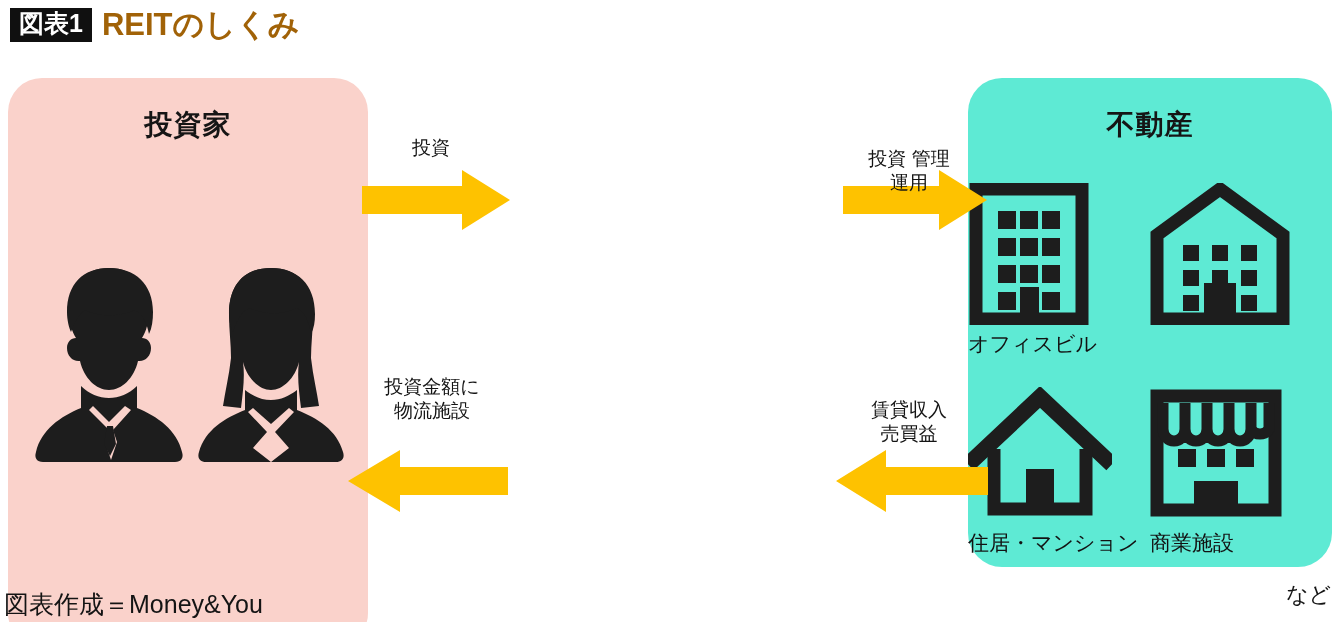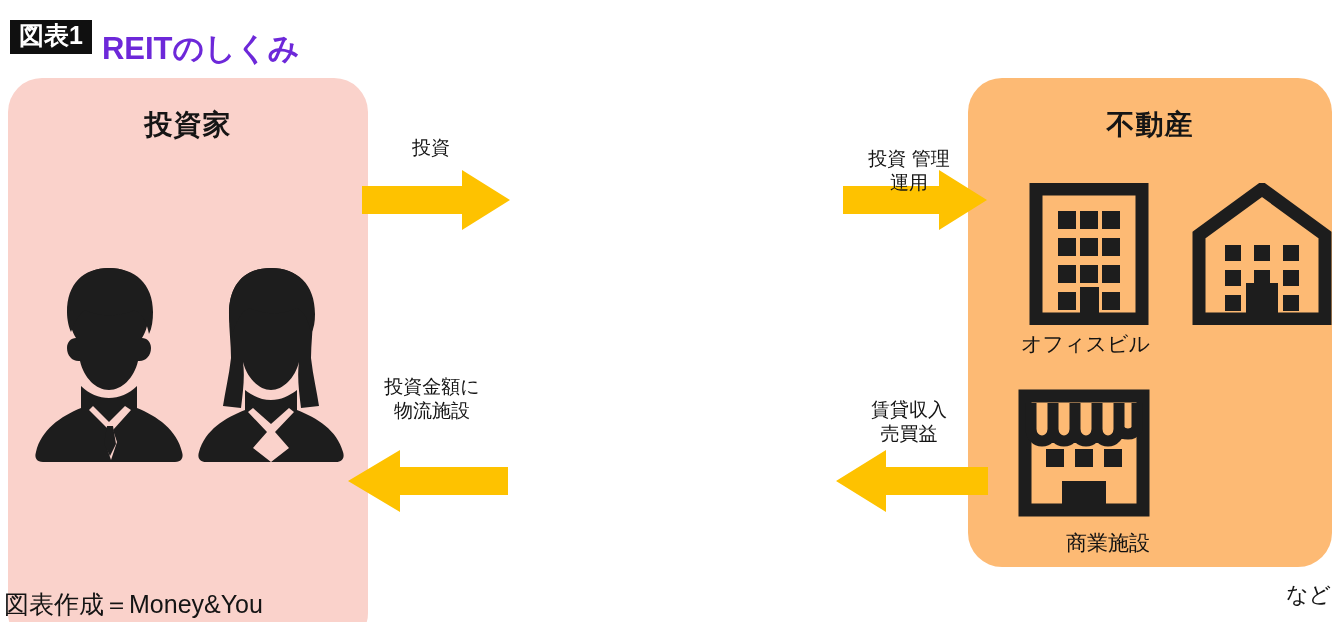--- a/index.html
+++ b/index.html
@@ -17,37 +17,37 @@
   .title-row{position:absolute;left:10px;top:4px;display:flex;align-items:center;gap:10px;}
   .title-badge{
     background:#101010;color:#ffffff;
     font-size:25px;font-weight:bold;
     padding:2px 9px 4px 9px;
     letter-spacing:0px;
     line-height:1.1;
     white-space:nowrap;
   }
   .title-text{
-    font-size:31px;font-weight:bold;color:#6d28d9;
-    white-space:nowrap;letter-spacing:0px;margin-top:24px;
+    font-size:31px;font-weight:bold;color:#a16207;
+    white-space:nowrap;letter-spacing:0px;
   }
 
   
   .panel{position:absolute;border-radius:34px;}
   #investors-panel{
     left:8px;top:78px;width:360px;height:569px;
     background:#fad2cb;
   }
   #reit-panel{
     left:498px;top:78px;width:340px;height:511px;
     background:#3282c3;border-radius:40px;
   }
   #realestate-panel{
     left:968px;top:78px;width:364px;height:489px;
-    background:#fdba74;
+    background:#5eead4;
   }
 
   .panel-heading{
     position:absolute;left:0;right:0;top:28px;
     text-align:center;font-size:28px;font-weight:bold;color:#151515;
     letter-spacing:1px;
   }
 
   
   #reit-title{
@@ -81,21 +81,21 @@
   #label-manage{left:845px;top:102px;width:128px;margin-top:45px;}
   #label-dividend{left:366px;top:375px;width:132px;}
   #label-income{left:845px;top:398px;width:128px;}
 
   
   #property-grid{
     position:absolute;left:968px;top:180px;width:364px;height:392px;
     display:grid;grid-template-columns:1fr 1fr;grid-template-rows:1fr 1fr;
     column-gap:0px;row-gap:6px;
   }
-  .prop-cell{display:flex;flex-direction:column;align-items:flex-end;justify-content:flex-start;}
+  .prop-cell{display:flex;flex-direction:column;align-items:flex-start;justify-content:flex-start;}
   .prop-icon{height:148px;display:flex;align-items:center;justify-content:center;}
   .prop-label{
     margin-top:2px;font-size:21px;color:#121212;white-space:nowrap;letter-spacing:0px;
   }
 
   
   #credit{
     position:absolute;left:4px;top:588px;
     font-size:25px;color:#141414;white-space:nowrap;
   }
@@ -181,20 +181,30 @@
             <rect x="62" y="87" width="16" height="16"></rect>
             <rect x="91" y="87" width="16" height="16"></rect>
             <rect x="33" y="112" width="16" height="16"></rect>
             <rect x="91" y="112" width="16" height="16"></rect>
             <rect x="54" y="100" width="32" height="36"></rect>
           </g>
         </svg>
       </div>
     </div>
 
+    <div class="prop-cell">
+      <div class="prop-icon">
+        <svg width="144" height="132" viewBox="0 0 144 132">
+          <path d="M6 72 L72 10 L138 72" fill="none" stroke="#1d1d1d" stroke-width="16" stroke-linecap="square"></path>
+          <path d="M26 62 L26 122 L118 122 L118 62" fill="none" stroke="#1d1d1d" stroke-width="13"></path>
+          <rect x="58" y="82" width="28" height="42" fill="#1d1d1d"></rect>
+        </svg>
+      </div>
+      <div class="prop-label">住居・マンション</div>
+    </div>
 
     <div class="prop-cell">
       <div class="prop-icon">
         <svg width="132" height="128" viewBox="0 0 132 128">
           <rect x="7" y="7" width="118" height="114" fill="none" stroke="#1d1d1d" stroke-width="13"></rect>
           <path d="M13 14 L13 40 A11 12 0 0 0 35 40 L35 14 L35 40 A11 12 0 0 0 57 40 L57 14 L57 40 A11 12 0 0 0 79 40 L79 14 L79 40 A11 12 0 0 0 101 40 L101 14 L101 40 A11 12 0 0 0 119 40 L119 14" fill="none" stroke="#1d1d1d" stroke-width="11"></path>
           <g fill="#1d1d1d">
             <rect x="28" y="60" width="18" height="18"></rect>
             <rect x="57" y="60" width="18" height="18"></rect>
             <rect x="86" y="60" width="18" height="18"></rect>

